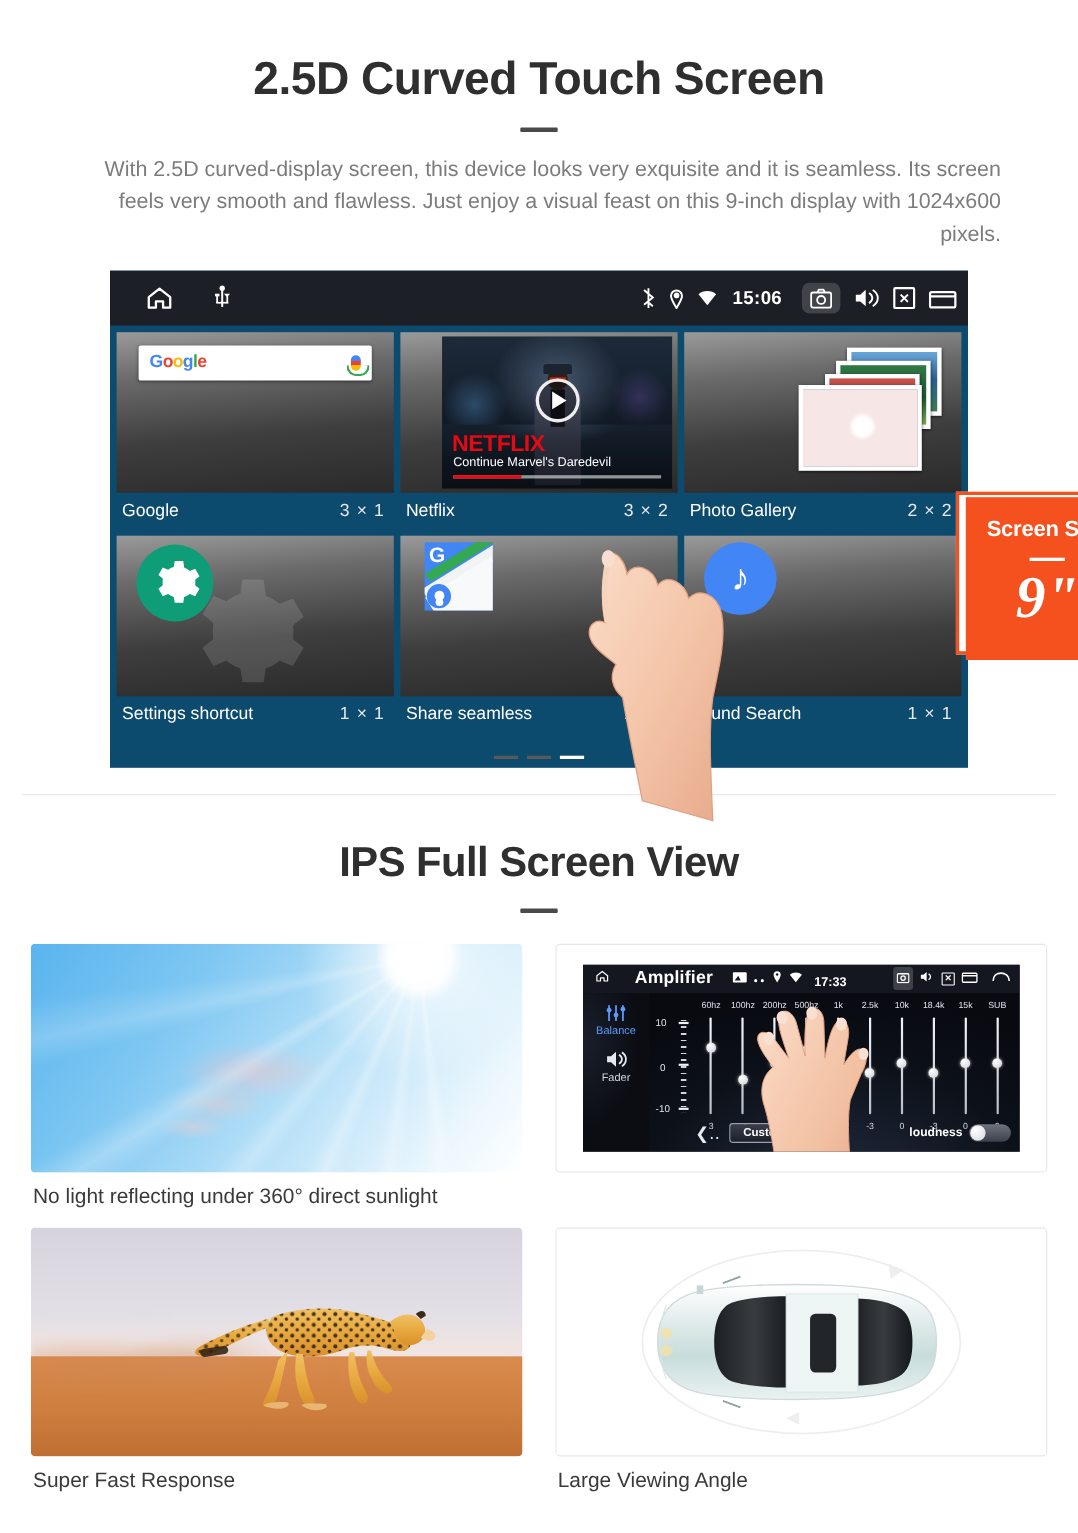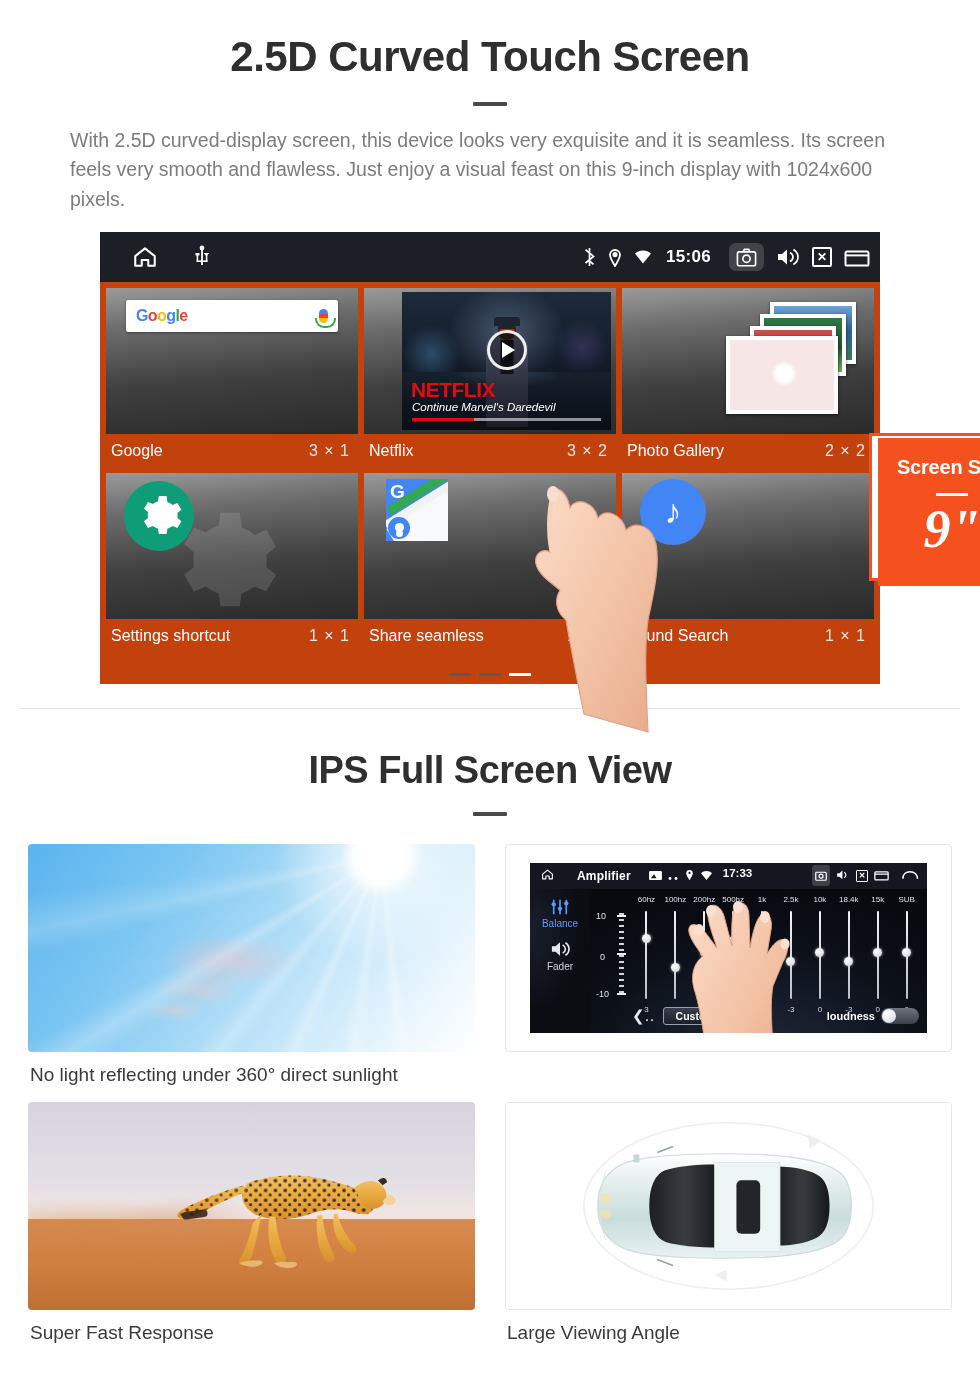--- a/index.html
+++ b/index.html
@@ -6,50 +6,50 @@
   * { box-sizing: border-box; margin: 0; padding: 0; }
   html, body {
     width: 980px;
     background: #ffffff;
     font-family: "Liberation Sans", sans-serif;
     -webkit-font-smoothing: antialiased;
   }
   body { width: 980px; height: 1394px; position: relative; overflow: hidden; }
 
   
-  .sec1 { padding-top: 34px; }
+  .sec1 { padding-top: 48px; }
   .h1 {
     text-align: center;
     font-size: 42px;
     font-weight: bold;
     letter-spacing: -0.5px;
     color: #2f2f2f;
     line-height: 1.1;
   }
   .rule {
     width: 34px; height: 4px; background: #4a4a4a;
     margin: 22px auto 20px auto; border-radius: 1px;
   }
   .lede {
     width: 840px; margin: 0 auto;
-    text-align: left;
+    text-align: right;
     font-size: 19.5px;
     line-height: 1.5;
     color: #7c7c7c;
   }
 
   
   .device-wrap {
     position: relative;
     width: 780px; height: 452px;
     margin: 18px auto 0 auto;
   }
   .device {
     position: absolute; inset: 0;
-    background: #c2410c;
+    background: #0c4a6e;
     overflow: hidden;
   }
   
   .statusbar {
     position: absolute; left: 0; top: 0; right: 0; height: 50px;
     background: #1c2026;
     display: flex; align-items: center;
   }
   .sb-left { display: flex; align-items: center; gap: 34px; padding-left: 30px; }
   .sb-right { display: flex; align-items: center; gap: 12px; margin-left: auto; padding-right: 10px; }
@@ -131,21 +131,21 @@
     width:40px;height:40px;border-radius:50%;
     border:3px solid rgba(255,255,255,.92);
     background: rgba(0,0,0,.28);
     display:flex;align-items:center;justify-content:center;
   }
   .nfx-play:after{ content:""; width:0;height:0;
     border-left:13px solid #fff; border-top:8px solid transparent; border-bottom:8px solid transparent;
     margin-left:4px;}
   .nfx-logo{ position:absolute; left:9px; bottom:30px; color:#e50914; font-size:21px;
     font-weight:bold; letter-spacing:-0.5px; line-height:1; }
-  .nfx-sub{ position:absolute; left:10px; bottom:17px; color:#fff; font-size:11.5px;font-style:italic; }
+  .nfx-sub{ position:absolute; left:10px; bottom:17px; color:#fff; font-size:11.5px; }
   .nfx-prog{ position:absolute; left:10px; right:10px; bottom:9px; height:3px; background:rgba(255,255,255,.55);}
   .nfx-prog>i{ display:block; height:100%; width:33%; background:#e50914;}
 
   
   .pg { position:absolute; left:0; right:0; top:0; bottom:0; }
   .pg .ph { position:absolute; background:#fff; padding:4px 4px 4px 4px;
     box-shadow: 0 1px 3px rgba(0,0,0,.55); }
   .pg .ph > span{ display:block; width:100%; height:100%; }
   .ph1{ width:86px;height:62px; left:148px; top:14px; transform:rotate(0deg); }
   .ph1 span{ background: linear-gradient(#6aa6d8, #2b5f93 46%, #3d7a52); }
@@ -264,22 +264,22 @@
   .cheetah{ position:absolute; left:25%; top:27%; width:66%; height:58%; }
 
   
   .carbox{ position:absolute; inset:0; background:#fff; }
 
   
   .amp{ position:absolute; left:24px; top:18px; right:24px; bottom:18px;
         background:#0b0d13; overflow:hidden; }
   .amp-sb{ position:absolute; left:0;right:0;top:0;height:26px; background:#141720;
     display:flex;align-items:center; padding:0 8px 0 10px; gap:8px; }
-  .amp-sb .ttl{ color:#fff; font-size:12px; font-weight:bold; margin-left:14px; letter-spacing:.2px;}
-  .amp-sb .grp{ display:flex;align-items:flex-start;gap:6px; margin-left:10px; }
+  .amp-sb .ttl{ color:#fff; font-size:16px; font-weight:bold; margin-left:14px; letter-spacing:.2px;}
+  .amp-sb .grp{ display:flex;align-items:flex-end;gap:6px; margin-left:10px; }
   .amp-sb .clk{ color:#fff; font-size:11.5px; font-weight:bold; margin-left:4px; }
   .amp-sb .right{ display:flex;align-items:center;gap:6px; margin-left:auto; }
   .amp-cam{ background:rgba(255,255,255,.18); border-radius:3px; padding:2px 3px 1px 3px; }
   .miniboxico{ width:12px;height:12px;border:1.4px solid #fff;border-radius:1px;
     display:inline-flex;align-items:center;justify-content:center;color:#fff;font-size:8px;font-weight:bold;}
 
   .amp-side{ position:absolute; left:0; top:26px; width:60px; bottom:0;
     background: radial-gradient(ellipse 120% 80% at 0% 30%, #1a1f2c, #0b0d13 70%);
     text-align:center; padding-top:8px; }
   .amp-side .lbl{ font-size:10px; margin-top:1px; }

